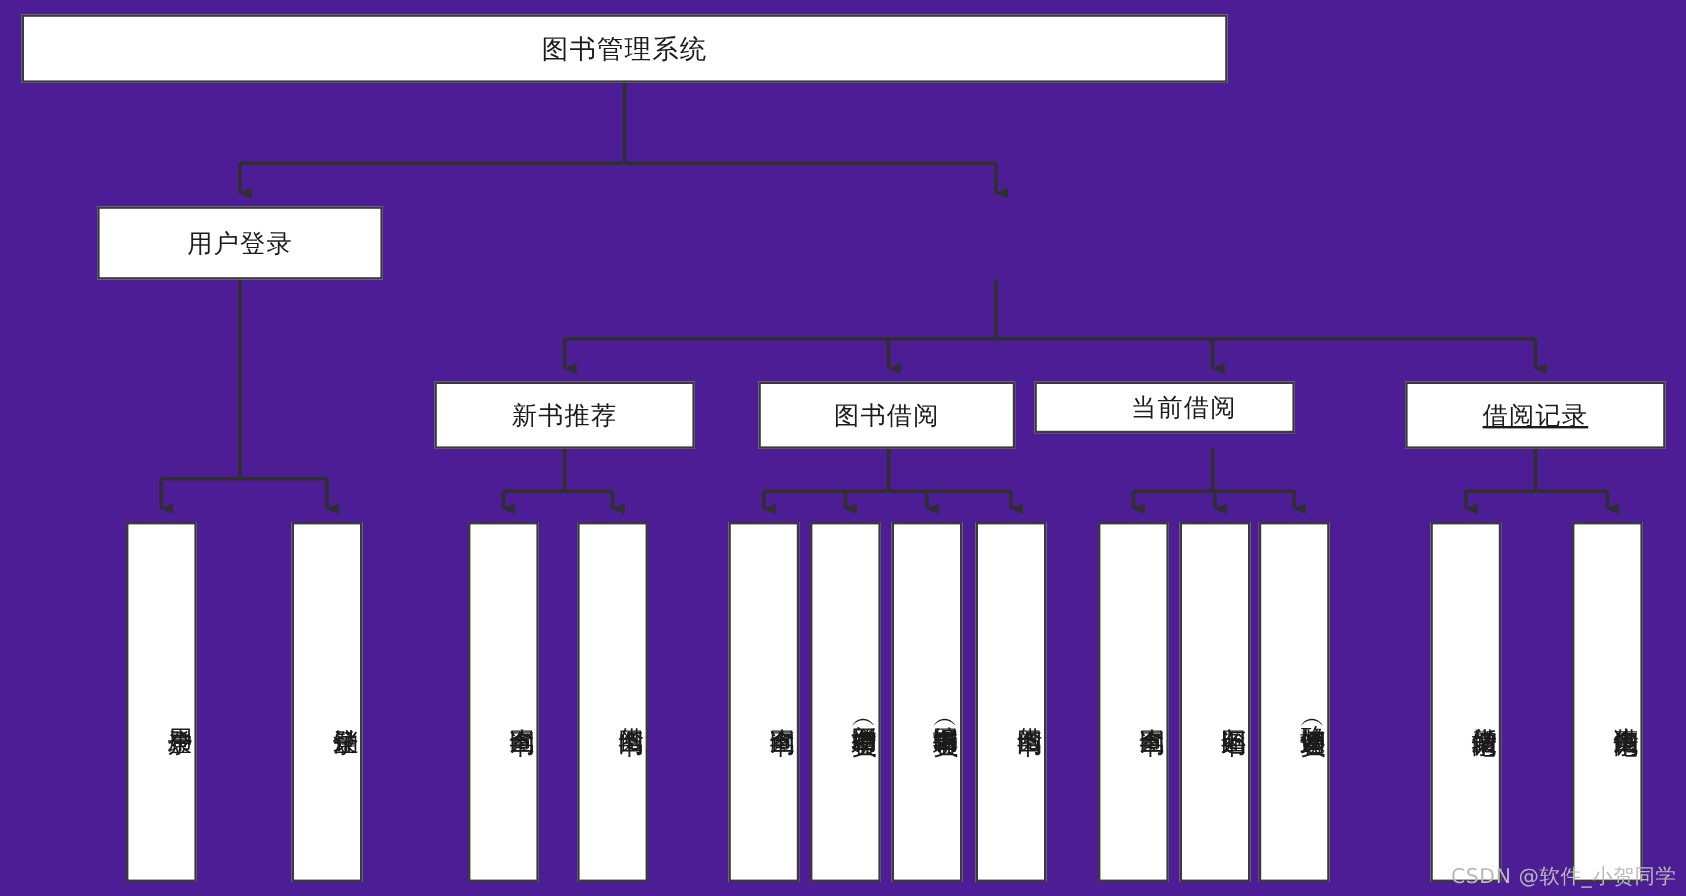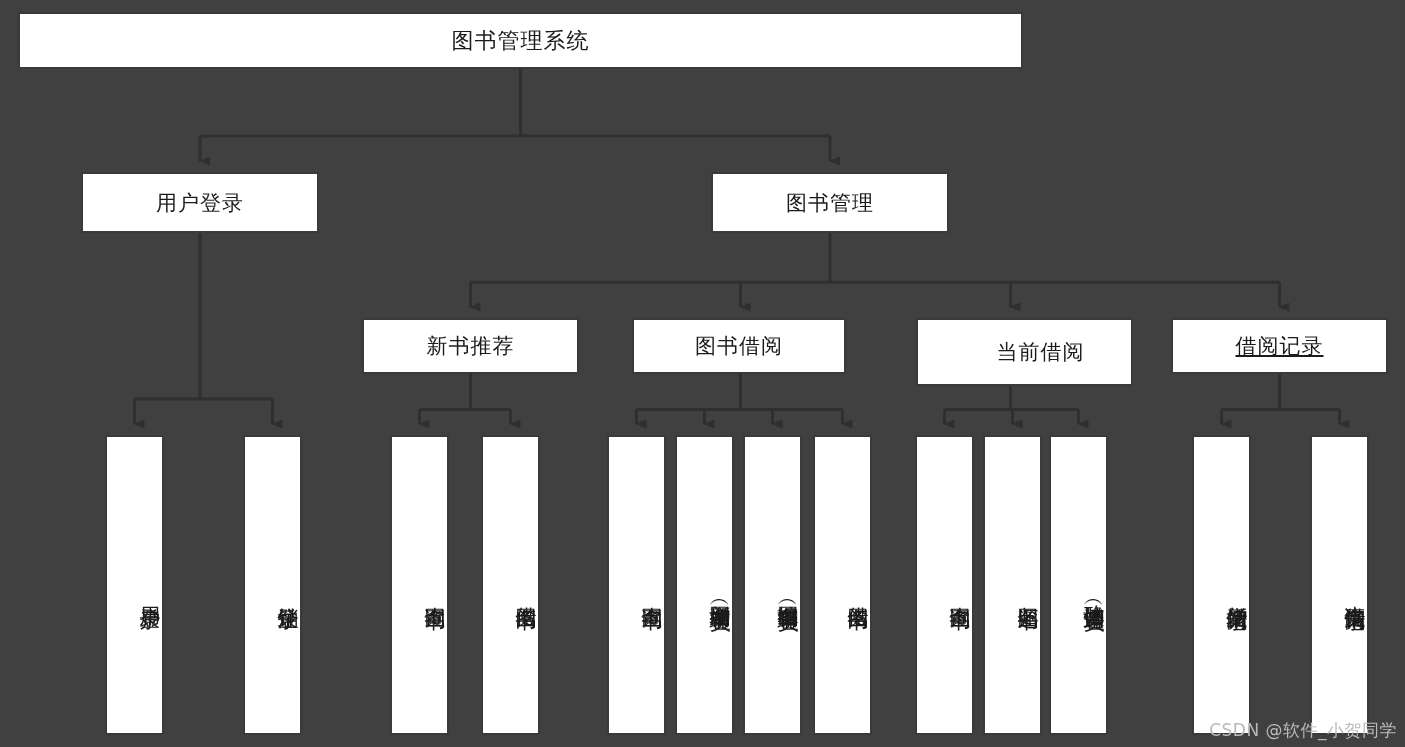--- a/index.html
+++ b/index.html
@@ -7,21 +7,21 @@
     padding: 0;
     background: #ffffff;
   }
   body {
     font-family: "DejaVu Sans", "Liberation Sans", sans-serif;
   }
   #canvas {
     position: relative;
     width: 1405px;
     height: 747px;
-    background: #404040;
+    background: #4c1d95;
     overflow: hidden;
   }
   #edges {
     position: absolute;
     left: 0;
     top: 0;
     width: 1405px;
     height: 747px;
   }
   .node {
@@ -118,31 +118,28 @@
       </g>
   </svg>
 
   <div class="node horiz root" style="left: 18px; top: 12px; width: 1005px; height: 57px;">
     <span>图书管理系统</span>
   </div>
 
   <div class="node horiz" style="left: 81px; top: 172px; width: 238px; height: 61px;">
     <span>用户登录</span>
   </div>
-  <div class="node horiz" style="left: 711px; top: 172px; width: 238px; height: 61px;">
-    <span>图书管理</span>
-  </div>
 
   <div class="node horiz" style="left: 362px; top: 318px; width: 217px; height: 56px;">
     <span>新书推荐</span>
   </div>
   <div class="node horiz" style="left: 632px; top: 318px; width: 214px; height: 56px;">
     <span>图书借阅</span>
   </div>
-  <div class="node horiz" style="left: 916px; top: 318px; width: 217px; height: 68px; padding-left: 32px;">
+  <div class="node horiz" style="left: 862px; top: 318px; width: 217px; height: 43px; padding-left: 32px;">
     <span>当前借阅</span>
   </div>
   <div class="node horiz" style="left: 1171px; top: 318px; width: 217px; height: 56px; text-decoration: underline;">
     <span>借阅记录</span>
   </div>
 
   <div class="node vert" style="left: 105px; top: 435px; width: 59px; height: 300px;">
     <span>用户登录</span>
   </div>
   <div class="node vert" style="left: 243px; top: 435px; width: 59px; height: 300px;">

